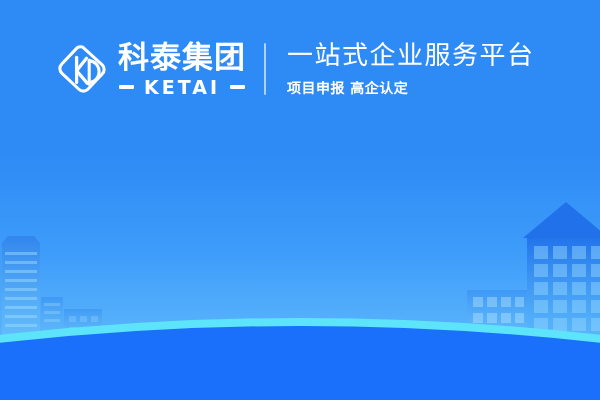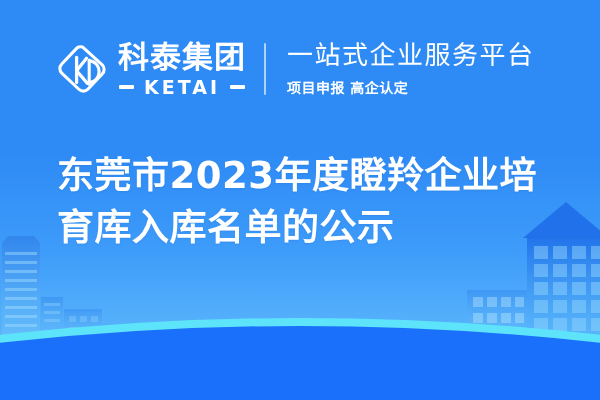--- a/index.html
+++ b/index.html
@@ -292,17 +292,14 @@
 
     <div class="divider"></div>
 
     <div class="taglines">
       <div class="tagline-main">一站式企业服务平台</div>
       <div class="tagline-sub">项目申报 高企认定</div>
     </div>
 
   </div>
 
-  <div class="title-block">
-    <h1 class="title-text">东莞市2023年度瞪羚企业培育库入库名单的公示</h1>
-  </div>
 
 </div>
 
 </body></html>

